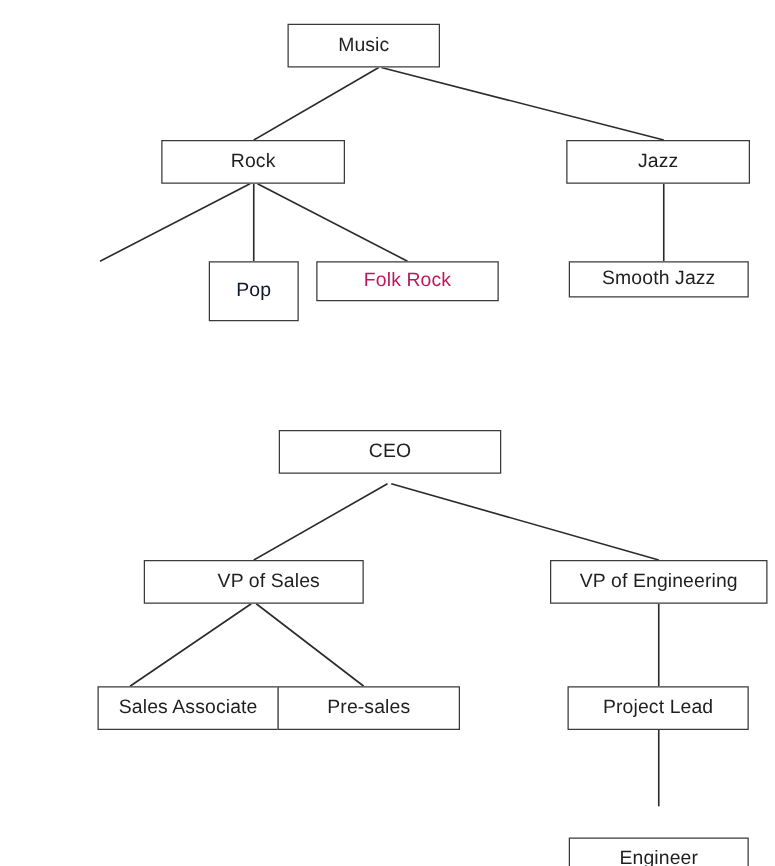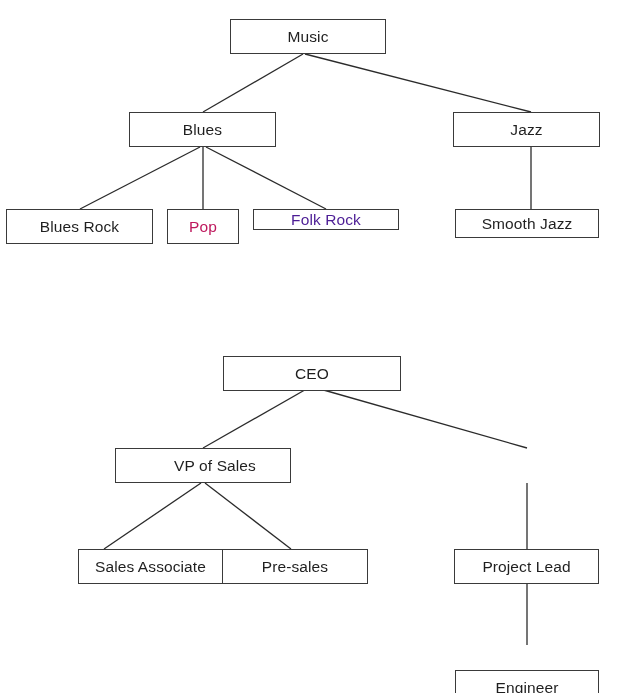--- a/index.html
+++ b/index.html
@@ -58,46 +58,46 @@
       <line x1="203" y1="147" x2="203" y2="209" stroke="#2b2b2b" stroke-width="1.3"></line>
       <line x1="206" y1="147" x2="326" y2="209" stroke="#2b2b2b" stroke-width="1.3"></line>
       <line x1="531" y1="147" x2="531" y2="209" stroke="#2b2b2b" stroke-width="1.3"></line>
       <line x1="310" y1="387" x2="203" y2="448" stroke="#2b2b2b" stroke-width="1.3"></line>
       <line x1="313" y1="387" x2="527" y2="448" stroke="#2b2b2b" stroke-width="1.3"></line>
       <line x1="201" y1="483" x2="104" y2="549" stroke="#2b2b2b" stroke-width="1.3"></line>
       <line x1="205" y1="483" x2="291" y2="549" stroke="#2b2b2b" stroke-width="1.3"></line>
       <line x1="527" y1="483" x2="527" y2="549" stroke="#2b2b2b" stroke-width="1.3"></line>
       <line x1="527" y1="584" x2="527" y2="645" stroke="#2b2b2b" stroke-width="1.3"></line>
     </svg>
-<div class="node" style="left: 230px; top: 19px; width: 156px; height: 35px; border-color: rgb(58, 58, 58); background: rgb(255, 255, 255); color: rgb(31, 31, 31);">
+<div class="node" style="left: 230px; top: 19px; width: 122px; height: 35px; border-color: rgb(58, 58, 58); background: rgb(255, 255, 255); color: rgb(31, 31, 31);">
       <span class="node-label">Music</span>
     </div>
     <div class="node" style="left: 129px; top: 112px; width: 147px; height: 35px; border-color: rgb(58, 58, 58); background: rgb(255, 255, 255); color: rgb(31, 31, 31);">
-      <span class="node-label">Blues</span>
+      <span class="node-label">Rock</span>
     </div>
     <div class="node" style="left: 453px; top: 112px; width: 147px; height: 35px; border-color: rgb(58, 58, 58); background: rgb(255, 255, 255); color: rgb(31, 31, 31);">
       <span class="node-label">Jazz</span>
     </div>
-    <div class="node" style="left: 6px; top: 209px; width: 147px; height: 35px; border-color: rgb(58, 58, 58); background: rgb(255, 255, 255); color: rgb(31, 31, 31);">
-      <span class="node-label">Blues Rock</span>
-    </div>
-    <div class="node" style="left: 167px; top: 209px; width: 72px; height: 35px; border-color: rgb(58, 58, 58); background: rgb(255, 255, 255); color: #be185d;">
+    <div class="node" style="left: 167px; top: 209px; width: 72px; height: 48px; border-color: rgb(58, 58, 58); background: rgb(255, 255, 255); color: #0f172a;">
       <span class="node-label">Pop</span>
     </div>
-    <div class="node" style="left: 253px; top: 209px; width: 146px; height: 21px; border-color: rgb(58, 58, 58); background: rgb(255, 255, 255); color: #4c1d95;">
+    <div class="node" style="left: 253px; top: 209px; width: 146px; height: 32px; border-color: rgb(58, 58, 58); background: rgb(255, 255, 255); color: #be185d;">
       <span class="node-label">Folk Rock</span>
     </div>
     <div class="node" style="left: 455px; top: 209px; width: 144px; height: 29px; border-color: rgb(58, 58, 58); background: rgb(255, 255, 255); color: rgb(31, 31, 31);">
       <span class="node-label">Smooth Jazz</span>
     </div>
-    <div class="node" style="left: 223px; top: 356px; width: 178px; height: 35px; border-color: rgb(58, 58, 58); background: rgb(255, 255, 255); color: rgb(31, 31, 31);">
+    <div class="node" style="left: 223px; top: 344px; width: 178px; height: 35px; border-color: rgb(58, 58, 58); background: rgb(255, 255, 255); color: rgb(31, 31, 31);">
       <span class="node-label">CEO</span>
     </div>
     <div class="node" style="left: 115px; top: 448px; width: 176px; height: 35px; border-color: rgb(58, 58, 58); background: rgb(255, 255, 255); color: rgb(31, 31, 31); padding-left: 24px;">
       <span class="node-label">VP of Sales</span>
+    </div>
+    <div class="node" style="left: 440px; top: 448px; width: 174px; height: 35px; border-color: rgb(58, 58, 58); background: rgb(255, 255, 255); color: rgb(31, 31, 31);">
+      <span class="node-label">VP of Engineering</span>
     </div>
     <div class="node" style="left: 38px; top: 549px; width: 145px; height: 35px; border-color: rgb(58, 58, 58); background: rgb(255, 255, 255); color: rgb(31, 31, 31); margin-left: 40px;">
       <span class="node-label">Sales Associate</span>
     </div>
     <div class="node" style="left: 222px; top: 549px; width: 146px; height: 35px; border-color: rgb(58, 58, 58); background: rgb(255, 255, 255); color: rgb(31, 31, 31); text-align: center;">
       <span class="node-label">Pre-sales</span>
     </div>
     <div class="node" style="left: 454px; top: 549px; width: 145px; height: 35px; border-color: rgb(58, 58, 58); background: rgb(255, 255, 255); color: rgb(31, 31, 31); text-align: right;">
       <span class="node-label">Project Lead</span>
     </div>

